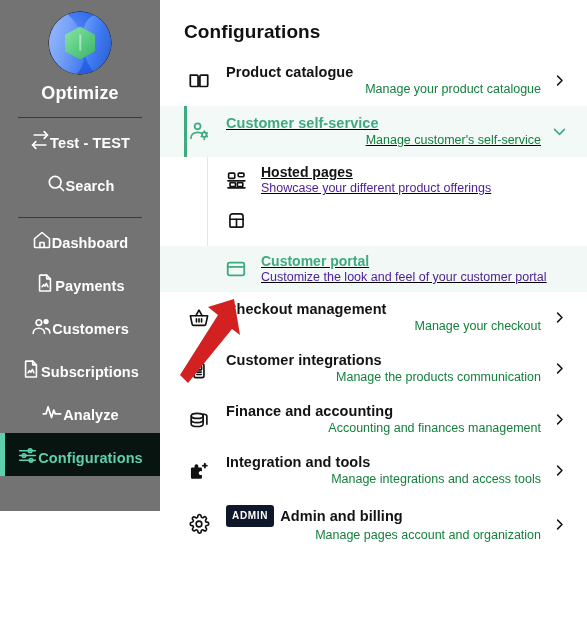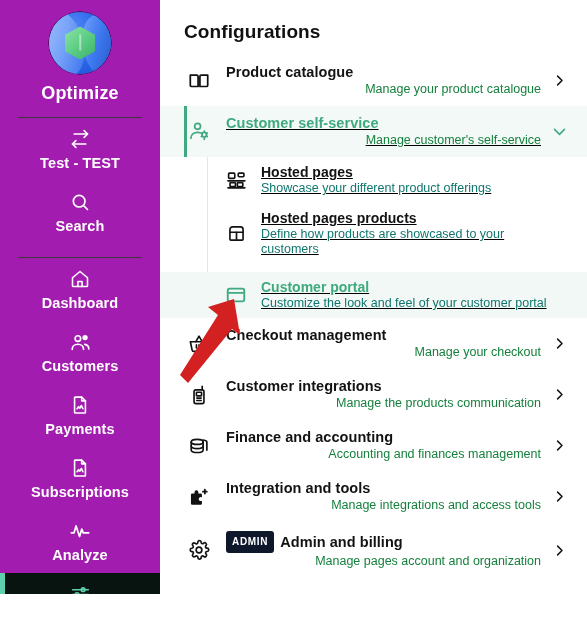--- a/index.html
+++ b/index.html
@@ -17,22 +17,22 @@
   .app {
     display: flex;
     width: 587px;
     height: 633px;
     position: relative;
   }
 
   
   .sidebar {
     width: 160px;
-    height: 594px;
-    background: #a21caf;
+    height: 511px;
+    background: #737373;
     flex: 0 0 160px;
     position: relative;
     overflow: hidden;
   }
   .brand {
     padding-top: 12px;
     display: flex;
     flex-direction: column;
     align-items: center;
   }
@@ -89,21 +89,21 @@
     letter-spacing: .2px;
     margin-top: 9px;
   }
   .sb-divider {
     height: 1px;
     background: #3a3a3a;
     margin: 13px 18px 0 18px;
   }
   .nav-item {
     display: flex;
-    flex-direction: column;
+    flex-direction: row;
     align-items: center;
     justify-content: center;
     padding: 11px 0 10px 0;
     position: relative;
     cursor: pointer;
   }
   .nav-item .ico {
     color: #ffffff;
     height: 20px;
     display: flex;
@@ -248,21 +248,21 @@
     padding-right: 10px;
   }
   .subrow .r-title {
     font-size: 14px;
     font-weight: 600;
     color: #131313;
     line-height: 17px;
   }
   .subrow .r-sub {
     font-size: 12.5px;
-    color: #0f766e;
+    color: #4c1d95;
     line-height: 15px;
     margin-top: 0px;
   }
   .subrow.selected {
     background: #f1f8f5;
     margin-top: 8px;
   }
   .subrow.selected .r-ico { color: #3fa97f; }
   .subrow.selected .r-title { color: #3fa97f; }
 
@@ -340,39 +340,39 @@
         <svg width="20" height="20" viewBox="0 0 24 24" fill="none" stroke="currentColor" stroke-width="1.9" stroke-linecap="round" stroke-linejoin="round">
           <path d="M3 10.5 12 3l9 7.5V20a1 1 0 0 1-1 1H4a1 1 0 0 1-1-1z"></path>
           <path d="M9.5 21v-6h5v6"></path>
         </svg>
       </span>
       <span class="lbl">Dashboard</span>
     </div>
 
     <div class="nav-item">
       <span class="ico">
+        <svg width="20" height="20" viewBox="0 0 24 24" fill="none" stroke="currentColor" stroke-width="1.9" stroke-linecap="round" stroke-linejoin="round">
+          <path d="M6 2.5h8l4.5 4.5V21a.5.5 0 0 1-.5.5H6a.5.5 0 0 1-.5-.5V3a.5.5 0 0 1 .5-.5z"></path>
+          <path d="M14 2.5V7h4.5"></path>
+          <path d="M8.5 16.5l1.8-2.5 1.6 1.8 1.8-3.2 1.8 3.9"></path>
+        </svg>
+      </span>
+      <span class="lbl">Payments</span>
+    </div>
+
+    <div class="nav-item">
+      <span class="ico">
         <svg width="21" height="21" viewBox="0 0 24 24" fill="none" stroke="currentColor" stroke-width="1.9" stroke-linecap="round" stroke-linejoin="round">
           <circle cx="9" cy="7.5" r="3.2"></circle>
           <path d="M2.5 20c0-3.6 2.9-6 6.5-6s6.5 2.4 6.5 6"></path>
           <circle cx="17.2" cy="6.4" r="2.1" fill="currentColor"></circle>
           <path d="M16.8 14.2c2.6.3 4.7 2.3 4.7 5.3"></path>
         </svg>
       </span>
       <span class="lbl">Customers</span>
-    </div>
-
-    <div class="nav-item">
-      <span class="ico">
-        <svg width="20" height="20" viewBox="0 0 24 24" fill="none" stroke="currentColor" stroke-width="1.9" stroke-linecap="round" stroke-linejoin="round">
-          <path d="M6 2.5h8l4.5 4.5V21a.5.5 0 0 1-.5.5H6a.5.5 0 0 1-.5-.5V3a.5.5 0 0 1 .5-.5z"></path>
-          <path d="M14 2.5V7h4.5"></path>
-          <path d="M8.5 16.5l1.8-2.5 1.6 1.8 1.8-3.2 1.8 3.9"></path>
-        </svg>
-      </span>
-      <span class="lbl">Payments</span>
     </div>
 
     <div class="nav-item">
       <span class="ico">
         <svg width="20" height="20" viewBox="0 0 24 24" fill="none" stroke="currentColor" stroke-width="1.9" stroke-linecap="round" stroke-linejoin="round">
           <path d="M6 2.5h8l4.5 4.5V21a.5.5 0 0 1-.5.5H6a.5.5 0 0 1-.5-.5V3a.5.5 0 0 1 .5-.5z"></path>
           <path d="M14 2.5V7h4.5"></path>
           <path d="M8.5 16.5l1.8-2.5 1.6 1.8 1.8-3.2 1.8 3.9"></path>
         </svg>
       </span>
@@ -468,24 +468,20 @@
         </div>
 
         <div class="subrow">
           <span class="r-ico">
             <svg width="21" height="21" viewBox="0 0 24 24" fill="none" stroke="currentColor" stroke-width="1.9" stroke-linecap="round" stroke-linejoin="round">
               <path d="M4.5 7.5a3 3 0 0 1 3-3h9a3 3 0 0 1 3 3v11a1 1 0 0 1-1 1H5.5a1 1 0 0 1-1-1z"></path>
               <line x1="4.6" y1="10.6" x2="19.4" y2="10.6"></line>
               <line x1="12" y1="10.6" x2="12" y2="19.4"></line>
             </svg>
           </span>
-          <span class="r-txt">
-            <div class="r-title">Hosted pages products</div>
-            <div class="r-sub">Define how products are showcased to your customers</div>
-          </span>
         </div>
 
         <div class="subrow selected">
           <span class="r-ico">
             <svg width="22" height="22" viewBox="0 0 24 24" fill="none" stroke="currentColor" stroke-width="2" stroke-linecap="round" stroke-linejoin="round">
               <rect x="3" y="5" width="18" height="14" rx="2"></rect>
               <line x1="3" y1="9.6" x2="21" y2="9.6"></line>
             </svg>
           </span>
           <span class="r-txt">

